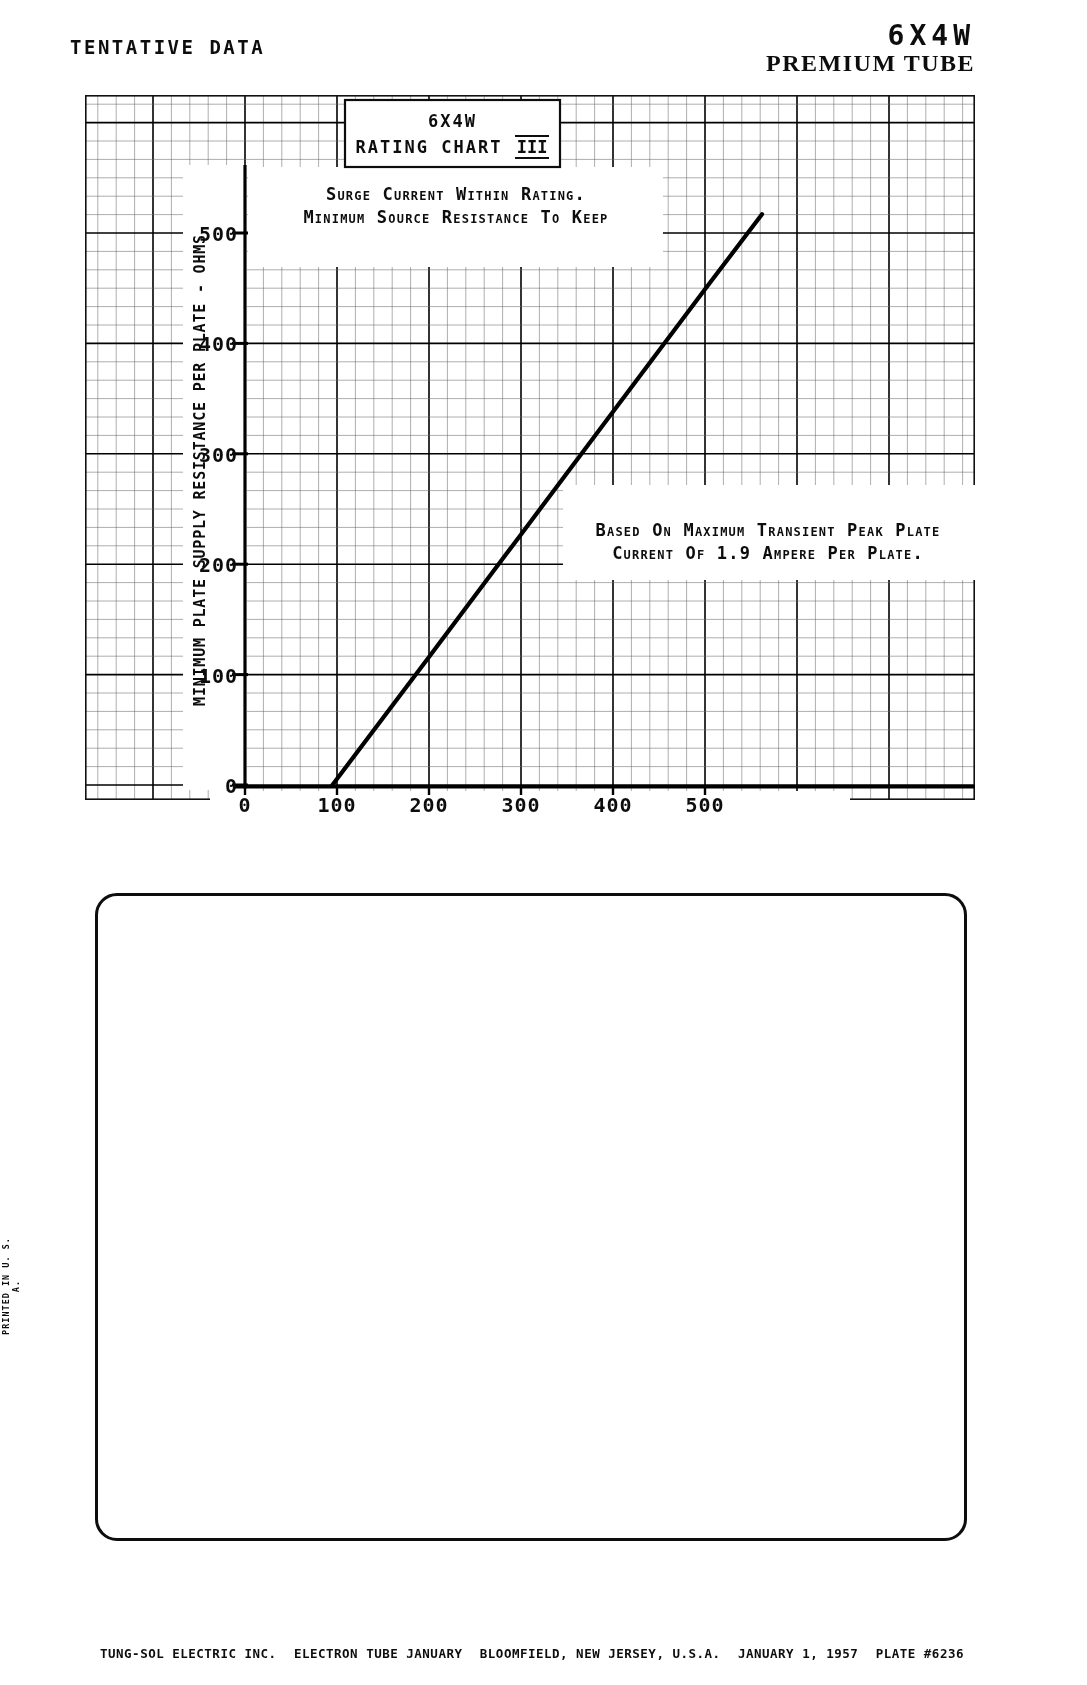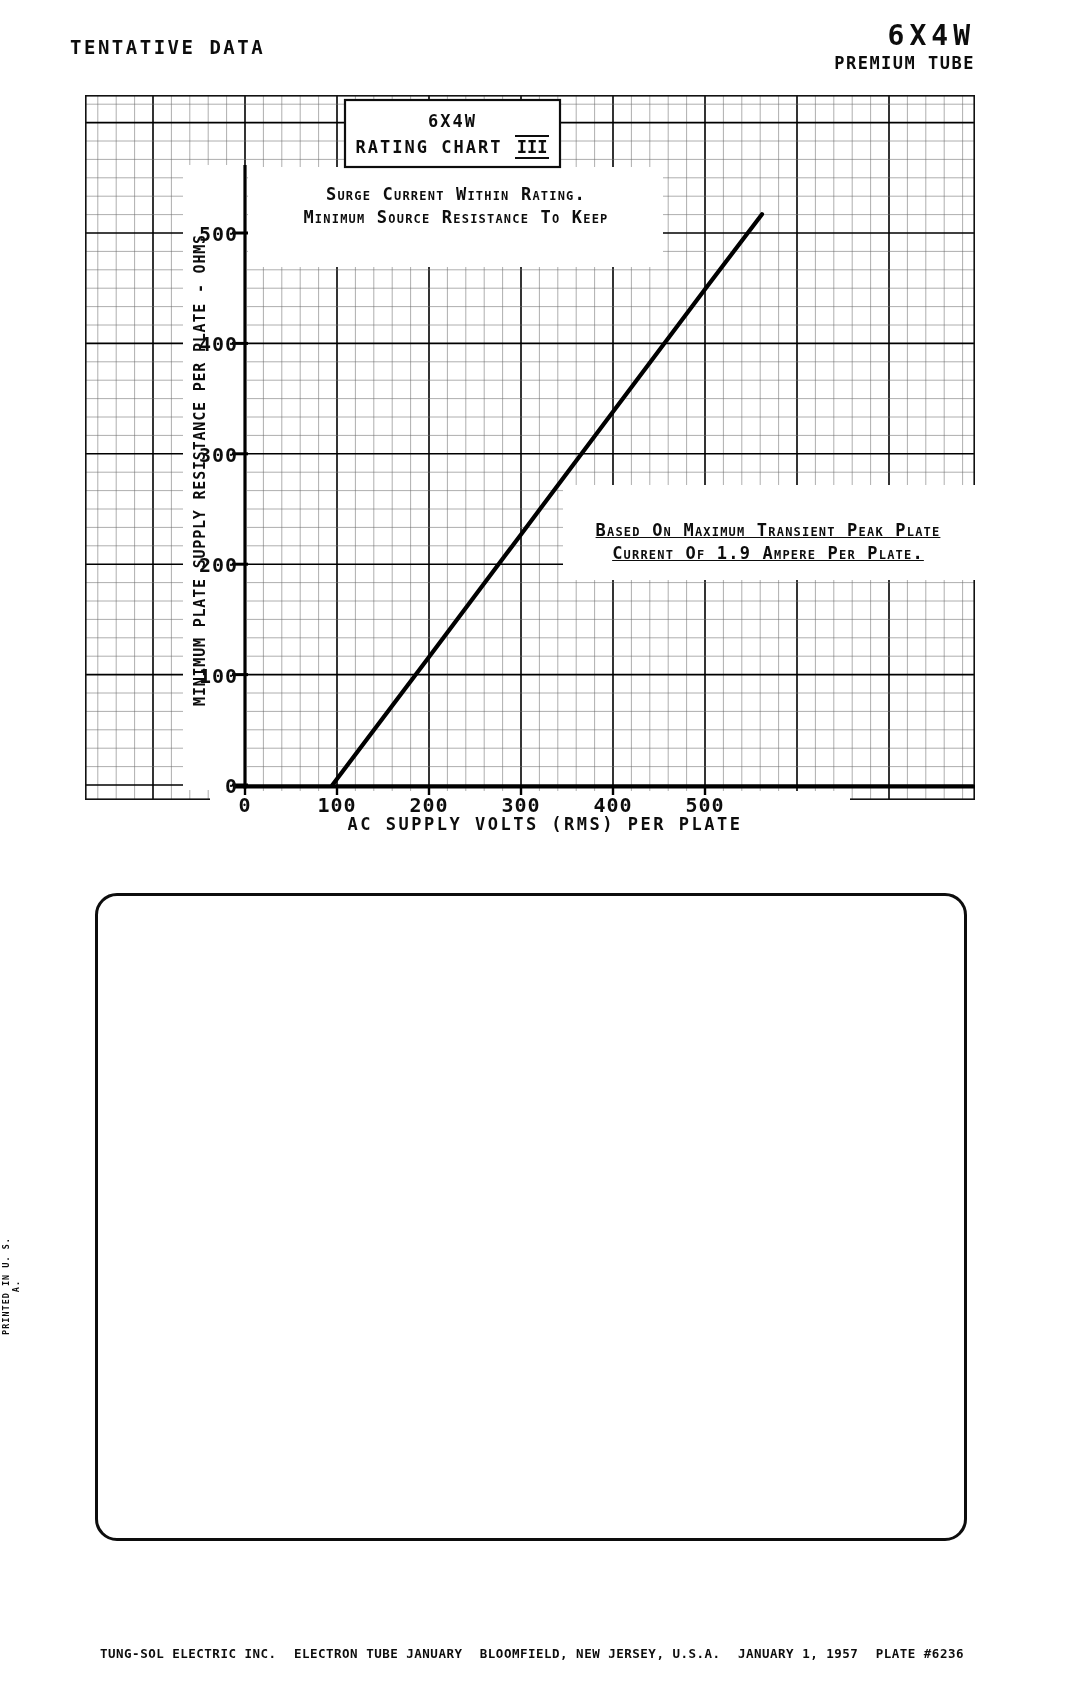--- a/index.html
+++ b/index.html
@@ -2,37 +2,37 @@
 <html><head>
 <meta charset="utf-8">
 <style>
   html,body{margin:0;padding:0;background:#e9e9e9;}
   #page{position:relative;width:1087px;height:1685px;background:#ffffff;
         font-family:"DejaVu Sans Mono","Liberation Mono",monospace;color:#0d0d0d;overflow:hidden;}
   .abs{position:absolute;}
   #tentative{left:70px;top:28px;font-size:19px;font-weight:bold;letter-spacing:2.5px;margin-top:8px;}
   #tube-head{right:112px;top:20px;text-align:right;}
   #tube-name{font-size:28px;font-weight:bold;letter-spacing:5px;line-height:32px;}
-  #tube-subtitle{font-size:17px;font-weight:bold;letter-spacing:1.5px;line-height:22px;}
+  #tube-subtitle{font-size:24px;font-weight:bold;letter-spacing:1.5px;line-height:22px;font-family:Liberation Serif, serif;}
   #chart{left:85px;top:95px;width:890px;height:745px;}
   #chart svg{position:absolute;left:0;top:0;}
   .ticklbl{position:absolute;font-size:20px;font-weight:bold;letter-spacing:1px;z-index:2;}
   .ytick{width:58px;left:95px;text-align:right;}
   .xtick{width:70px;text-align:center;top:698px;}
   #ytitle{position:absolute;width:520px;left:-145px;top:366px;text-align:center;z-index:2;
           font-size:15px;font-weight:bold;letter-spacing:0.8px;transform:rotate(-90deg);}
   #xtitle{position:absolute;left:255px;top:719px;width:410px;text-align:center;z-index:2;
           font-size:17px;font-weight:bold;letter-spacing:2.5px;}
   #charttitle{position:absolute;left:260px;top:13px;width:215px;text-align:center;z-index:2;
           font-size:17px;font-weight:bold;letter-spacing:2px;line-height:26px;}
   .numeral{border-top:2.5px solid #0d0d0d;border-bottom:2.5px solid #0d0d0d;padding:0 2px;letter-spacing:0;}
   .annot{position:absolute;text-align:center;font-size:17px;font-weight:600;z-index:2;
          letter-spacing:1.2px;line-height:23px;font-variant:small-caps;}
   #annot1{left:168px;top:88px;width:406px;}
-  #annot2{left:480px;top:424px;width:406px;text-decoration:underline;}
+  #annot2{left:480px;top:424px;width:406px;}
   #notes-box{left:95px;top:893px;width:872px;height:648px;border:3px solid #0d0d0d;
              border-radius:22px;background:#ffffff;box-sizing:border-box;}
   #footer{left:100px;top:1646px;width:864px;display:flex;justify-content:space-between;
           font-size:12.5px;font-weight:bold;letter-spacing:0.5px;white-space:nowrap;gap:8px;}
   #printed{left:-44px;top:1276px;width:110px;text-align:center;font-size:8.5px;font-weight:bold;
            letter-spacing:1px;transform:rotate(-90deg);}
 </style>
 </head>
 <body>
 
@@ -174,21 +174,20 @@
       <div>Surge Current Within Rating.</div>
       <div>Minimum Source Resistance To Keep</div>
     </div>
 
     <div id="annot2" class="annot">
       <div>Based On Maximum Transient Peak Plate</div>
       <div>Current Of 1.9 Ampere Per Plate.</div>
     </div>
 
     <div id="ytitle">MINIMUM PLATE SUPPLY RESISTANCE PER PLATE - OHMS</div>
-    <div id="xtitle">AC SUPPLY VOLTS (RMS) PER PLATE</div>
 
     <div class="ticklbl ytick" style="top:679px">0</div>
     <div class="ticklbl ytick" style="top:569px">100</div>
     <div class="ticklbl ytick" style="top:458px">200</div>
     <div class="ticklbl ytick" style="top:348px">300</div>
     <div class="ticklbl ytick" style="top:237px">400</div>
     <div class="ticklbl ytick" style="top:127px">500</div>
 
     <div class="ticklbl xtick" style="left:125px">0</div>
     <div class="ticklbl xtick" style="left:217px">100</div>

